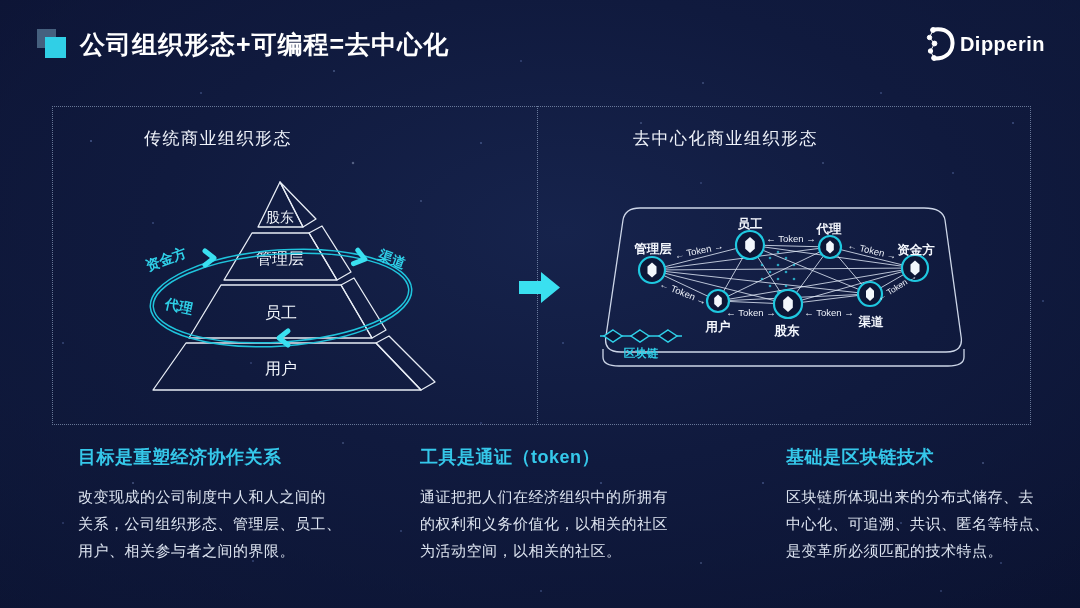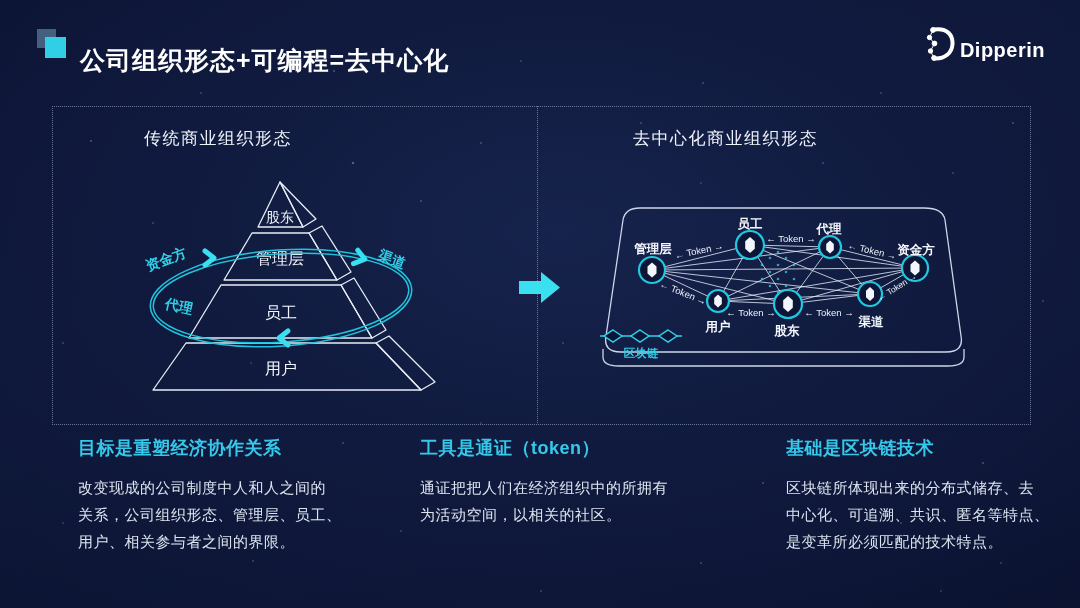--- a/index.html
+++ b/index.html
@@ -28,35 +28,35 @@
       822px 162px 0 0 rgba(170,195,255,.30), 952px 172px 0 0 rgba(150,180,255,.30),
       250px 362px 0 0 rgba(150,180,255,.25), 700px 182px 0 0 rgba(150,180,255,.25),
       640px 122px 0 0 rgba(170,195,255,.30), 1000px 562px 0 0 rgba(150,180,255,.30),
       62px 522px 0 0 rgba(150,180,255,.25), 540px 590px 0 0 rgba(150,180,255,.30),
       940px 590px 0 0 rgba(150,180,255,.28), 818px 508px 1px 0 rgba(200,218,255,.45);
   }
   
   .hdr-icon{position:absolute;left:37px;top:29px;width:34px;height:34px;}
   .hdr-icon .sq-back{position:absolute;left:0;top:0;width:19px;height:19px;background:#45607e;}
   .hdr-icon .sq-front{position:absolute;left:8px;top:8px;width:21px;height:21px;background:#30cfe6;}
-  .hdr-title{position:absolute;left:80px;top:44px;font-size:25px;font-weight:bold;color:#ffffff;letter-spacing:1px;}
-  .brand{position:absolute;right:35px;top:26px;display:flex;align-items:flex-end;gap:4px;}
+  .hdr-title{position:absolute;left:80px;top:28px;font-size:25px;font-weight:bold;color:#ffffff;letter-spacing:1px;}
+  .brand{position:absolute;right:35px;top:26px;display:flex;align-items:center;gap:4px;}
   .brand-text{font-size:20px;font-weight:bold;color:#ffffff;letter-spacing:.5px;}
   
   .panel{position:absolute;left:52px;top:106px;width:977px;height:317px;
     border:1px dotted rgba(175,195,225,.55);}
   .panel-divider{position:absolute;left:537px;top:106px;height:317px;width:0;
     border-left:1px dotted rgba(175,195,225,.55);}
   .panel-title{position:absolute;top:127px;font-size:17px;color:#f0f4fb;letter-spacing:1.5px;text-align:left;width:300px;}
   .panel-title.left{left:144px;}
   .panel-title.right{left:633px;}
   svg.overlay{position:absolute;left:0;top:0;width:1080px;height:608px;}
   svg text{font-family:"Liberation Sans",sans-serif;}
   
-  .col{position:absolute;top:436px;width:300px;}
+  .col{position:absolute;top:445px;width:300px;}
   .col h3{margin:0 0 14px 0;font-size:18px;font-weight:bold;color:#35c8ea;letter-spacing:.5px;}
   .col .line{display:block;font-size:15px;line-height:27px;color:#dde4f0;letter-spacing:.5px;white-space:nowrap;}
   .col1{left:78px;} .col2{left:420px;} .col3{left:752px;margin-left:34px;}
 </style>
 </head>
 <body>
 
 <div class="stage">
   <div class="stars"></div>
 
@@ -217,20 +217,21 @@
 
   <div class="col col1">
     <h3>目标是重塑经济协作关系</h3>
     <span class="line">改变现成的公司制度中人和人之间的</span>
     <span class="line">关系，公司组织形态、管理层、员工、</span>
     <span class="line">用户、相关参与者之间的界限。</span>
   </div>
   <div class="col col2">
     <h3>工具是通证（token）</h3>
     <span class="line">通证把把人们在经济组织中的所拥有</span>
+    <span class="line">的权利和义务价值化，以相关的社区</span>
     <span class="line">为活动空间，以相关的社区。</span>
   </div>
   <div class="col col3">
     <h3>基础是区块链技术</h3>
     <span class="line">区块链所体现出来的分布式储存、去</span>
     <span class="line">中心化、可追溯、共识、匿名等特点、</span>
     <span class="line">是变革所必须匹配的技术特点。</span>
   </div>
 </div>
 

